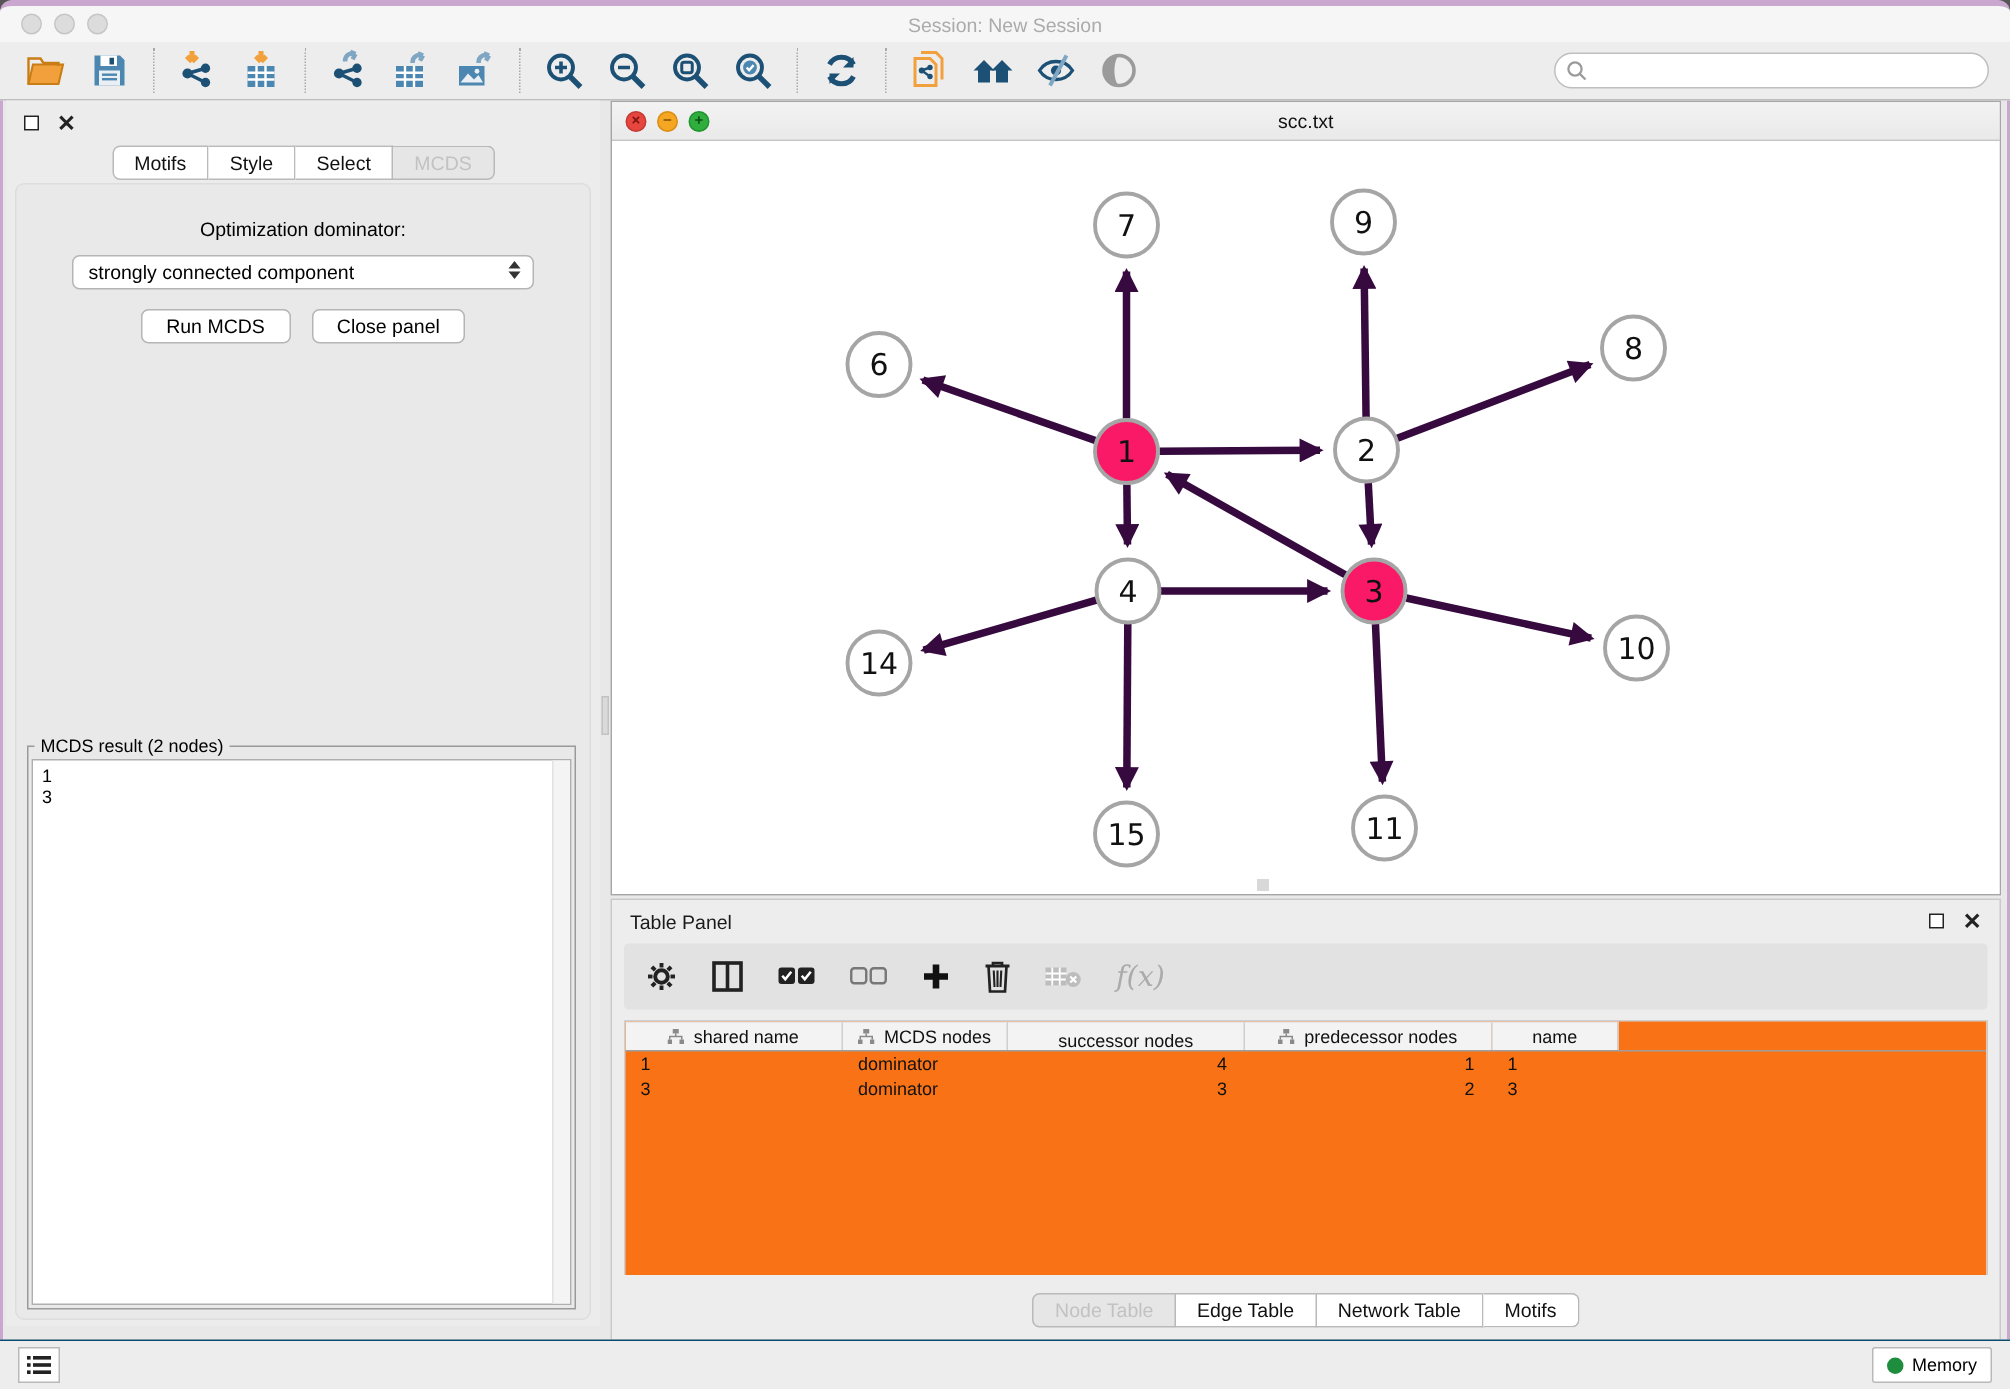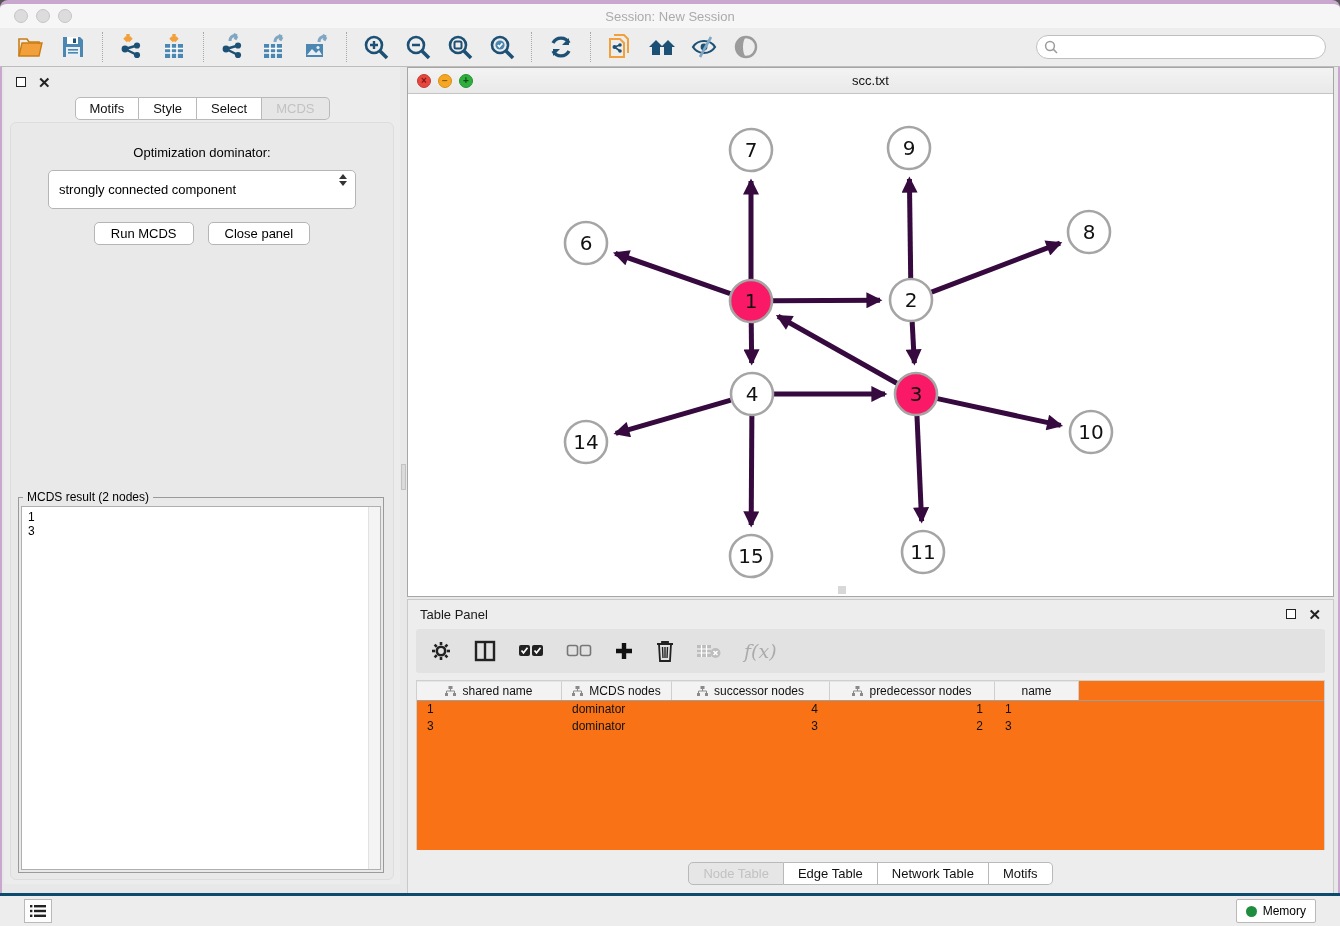--- a/index.html
+++ b/index.html
@@ -38,21 +38,21 @@
   .seg-bar { display:flex; justify-content:center; }
   .seg { border:1px solid #B9B9B9; border-left:none; background:#FFF; color:#111;
          font-size:13px; padding:3px 14px; cursor:pointer; }
   .seg:first-child { border-left:1px solid #B9B9B9; border-radius:5px 0 0 5px; }
   .seg:last-child { border-radius:0 5px 5px 0; }
   .seg.active { background:#E6E6E6; color:#C2C2C2; }
 
   .cp-body { position:absolute; left:6px; right:6px; top:55px; bottom:4px; background:#E9E9E9;
              border:1px solid #DDD; border-radius:6px; }
   .opt-label { text-align:center; margin-top:22px; font-size:13px; color:#000; }
-  .dropdown { position:relative; margin:10px auto 0; width:308px; height:39px; background:#FFF;
+  .dropdown { position:relative; margin:10px auto 0; width:308px; height:23px; background:#FFF;
               border:1px solid #B5B5B5; border-radius:5px; display:flex; align-items:center;
               padding:0 26px 0 10px; font-size:13px; cursor:pointer; }
   .dd-stepper { position:absolute; right:8px; top:3px; display:flex; flex-direction:column; gap:2px; }
   .dd-stepper i { width:0; height:0; border-left:4px solid transparent; border-right:4px solid transparent; display:block; }
   .dd-up { border-bottom:5px solid #333; }
   .dd-down { border-top:5px solid #333; }
   .btn-row { display:flex; justify-content:center; gap:14px; margin-top:13px; }
   .aq-btn { background:#FFF; border:1px solid #B5B5B5; border-radius:5px; font-size:13px;
             padding:3px 16px; color:#000; cursor:pointer; font-family:"Liberation Sans", sans-serif; }
 
@@ -93,21 +93,21 @@
   .tbl-header { display:flex; border-bottom:1px solid #9E9E9E; height:20px; }
   .th { background:#F3F3F3; border-right:1px solid #CFCFCF; border-top:1px solid #E5E5E5;
         display:flex; align-items:center; justify-content:center; gap:6px; font-size:12px; color:#111; cursor:pointer; }
   .tbl-row { display:flex; height:17px; }
   .td { font-size:12px; color:#111; padding:1px 12px 0 10px; overflow:hidden; white-space:nowrap; }
   .td.right { text-align:right; }
   .tp-tabs { position:absolute; left:0; right:0; bottom:8px; display:flex; justify-content:center; }
 
   
   .statusbar { position:absolute; left:0; bottom:0; width:100%; height:33px; background:#EDEDED;
-               border-top:3px solid #0c4a6e; display:flex; align-items:center; padding:0 24px;text-align:right; }
+               border-top:1px solid #0c4a6e; display:flex; align-items:center; padding:0 12px;text-align:right; }
   .list-btn { width:28px; height:24px; background:#FDFDFD; border:1px solid #B9B9B9;
               display:flex; align-items:center; justify-content:center; cursor:pointer; }
   .mem-btn { margin-left:auto; height:24px; background:#FFF; border:1px solid #B9B9B9; border-radius:2px;
              display:flex; align-items:center; gap:6px; padding:0 9px; font-size:12px; color:#000; cursor:pointer; }
   .mem-dot { width:11px; height:11px; border-radius:50%; background:#1E8E3E; }
   svg { display:block; }
 </style>
 </head>
 <body>
 
@@ -433,21 +433,21 @@
           </div>
           <div class="th" style="width: 110px;">
             <svg width="11" height="10" viewBox="0 0 11 10">
               <rect x="3.5" y="0" width="4" height="3" fill="#8A8A8A"></rect>
               <path d="M5.5 3 V5 M1.5 7 V5 H9.5 V7" stroke="#8A8A8A" stroke-width="1" fill="none"></path>
               <rect x="0" y="7" width="3" height="3" fill="#8A8A8A"></rect>
               <rect x="8" y="7" width="3" height="3" fill="#8A8A8A"></rect>
             </svg>
             <span>MCDS nodes</span>
           </div>
-          <div class="th" style="width: 158px;">
+          <div class="th" style="width: 158px; flex-direction: column;">
             <svg width="11" height="10" viewBox="0 0 11 10">
               <rect x="3.5" y="0" width="4" height="3" fill="#8A8A8A"></rect>
               <path d="M5.5 3 V5 M1.5 7 V5 H9.5 V7" stroke="#8A8A8A" stroke-width="1" fill="none"></path>
               <rect x="0" y="7" width="3" height="3" fill="#8A8A8A"></rect>
               <rect x="8" y="7" width="3" height="3" fill="#8A8A8A"></rect>
             </svg>
             <span>successor nodes</span>
           </div>
           <div class="th" style="width: 165px;">
             <svg width="11" height="10" viewBox="0 0 11 10">

